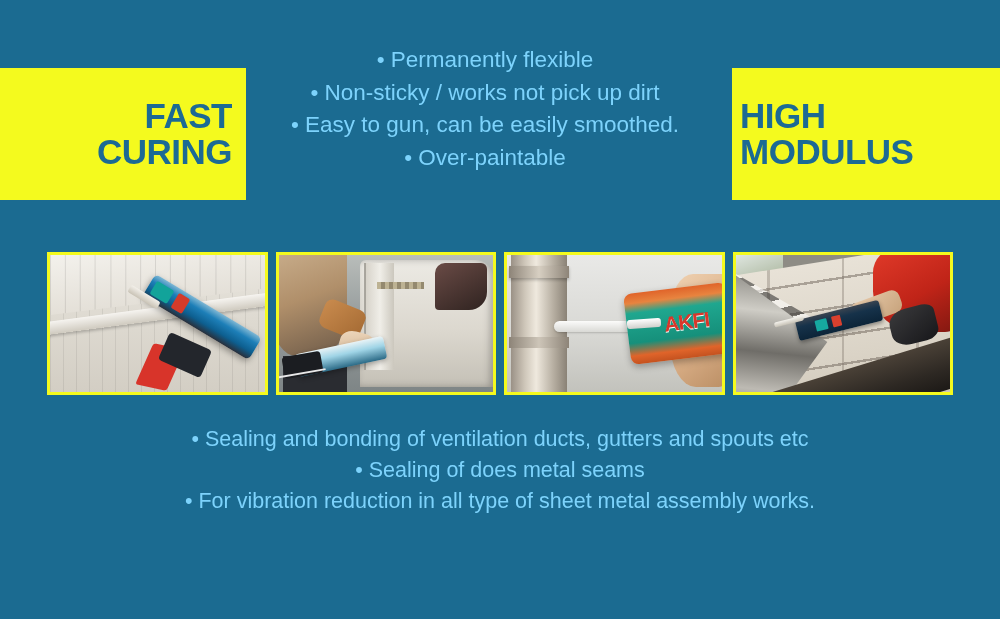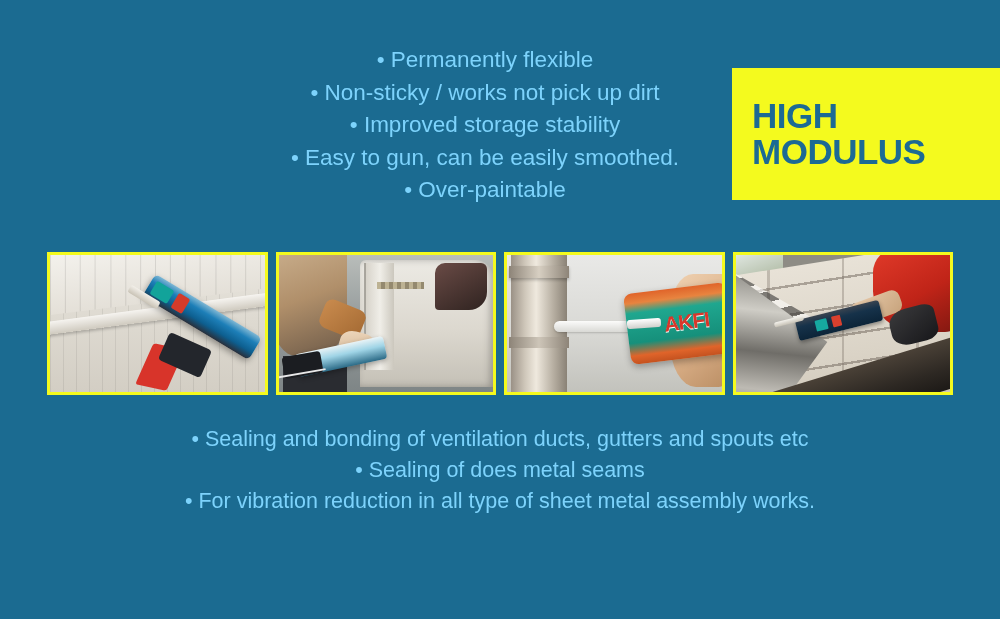--- a/index.html
+++ b/index.html
@@ -33,21 +33,21 @@
     height: 132px;
     justify-content: flex-end;
     padding-right: 14px;
   }
   .badge-right {
     left: 732px;
     top: 68px;
     width: 268px;
     height: 132px;
     justify-content: flex-start;
-    padding-left: 20px;
+    padding-left: 8px;
   }
   .badge-text {
     color: #1c6a94;
     font-weight: bold;
     font-size: 35px;
     line-height: 1.02;
     letter-spacing: -0.5px;
     text-transform: uppercase;
     white-space: pre-line;
   }
@@ -348,30 +348,33 @@
     position: absolute; left: 18%; top: 47%; width: 14%; height: 5px;
     background: linear-gradient(180deg,#f4f2ec,#c6c1b5);
     transform: rotate(-14deg); border-radius: 2px;
   }
 </style>
 </head>
 <body>
 
 <div id="poster">
 
+  <div class="badge badge-left">
+    <div class="badge-text">FAST
+CURING</div>
+  </div>
 
   <div class="badge badge-right">
     <div class="badge-text">HIGH
 MODULUS</div>
   </div>
 
   <ul class="bullet-list" id="top-list">
     <li>• Permanently flexible</li>
     <li>• Non-sticky / works not pick up dirt</li>
-    <li>• Improved storage stability</li>
     <li>• Easy to gun, can be easily smoothed.</li>
     <li>• Over-paintable</li>
   </ul>
 
   <div class="photo-strip">
 
     <div class="photo">
       <div class="photo-inner">
         <div class="p1-bg"></div>
         <div class="p1-ceiling"></div>

